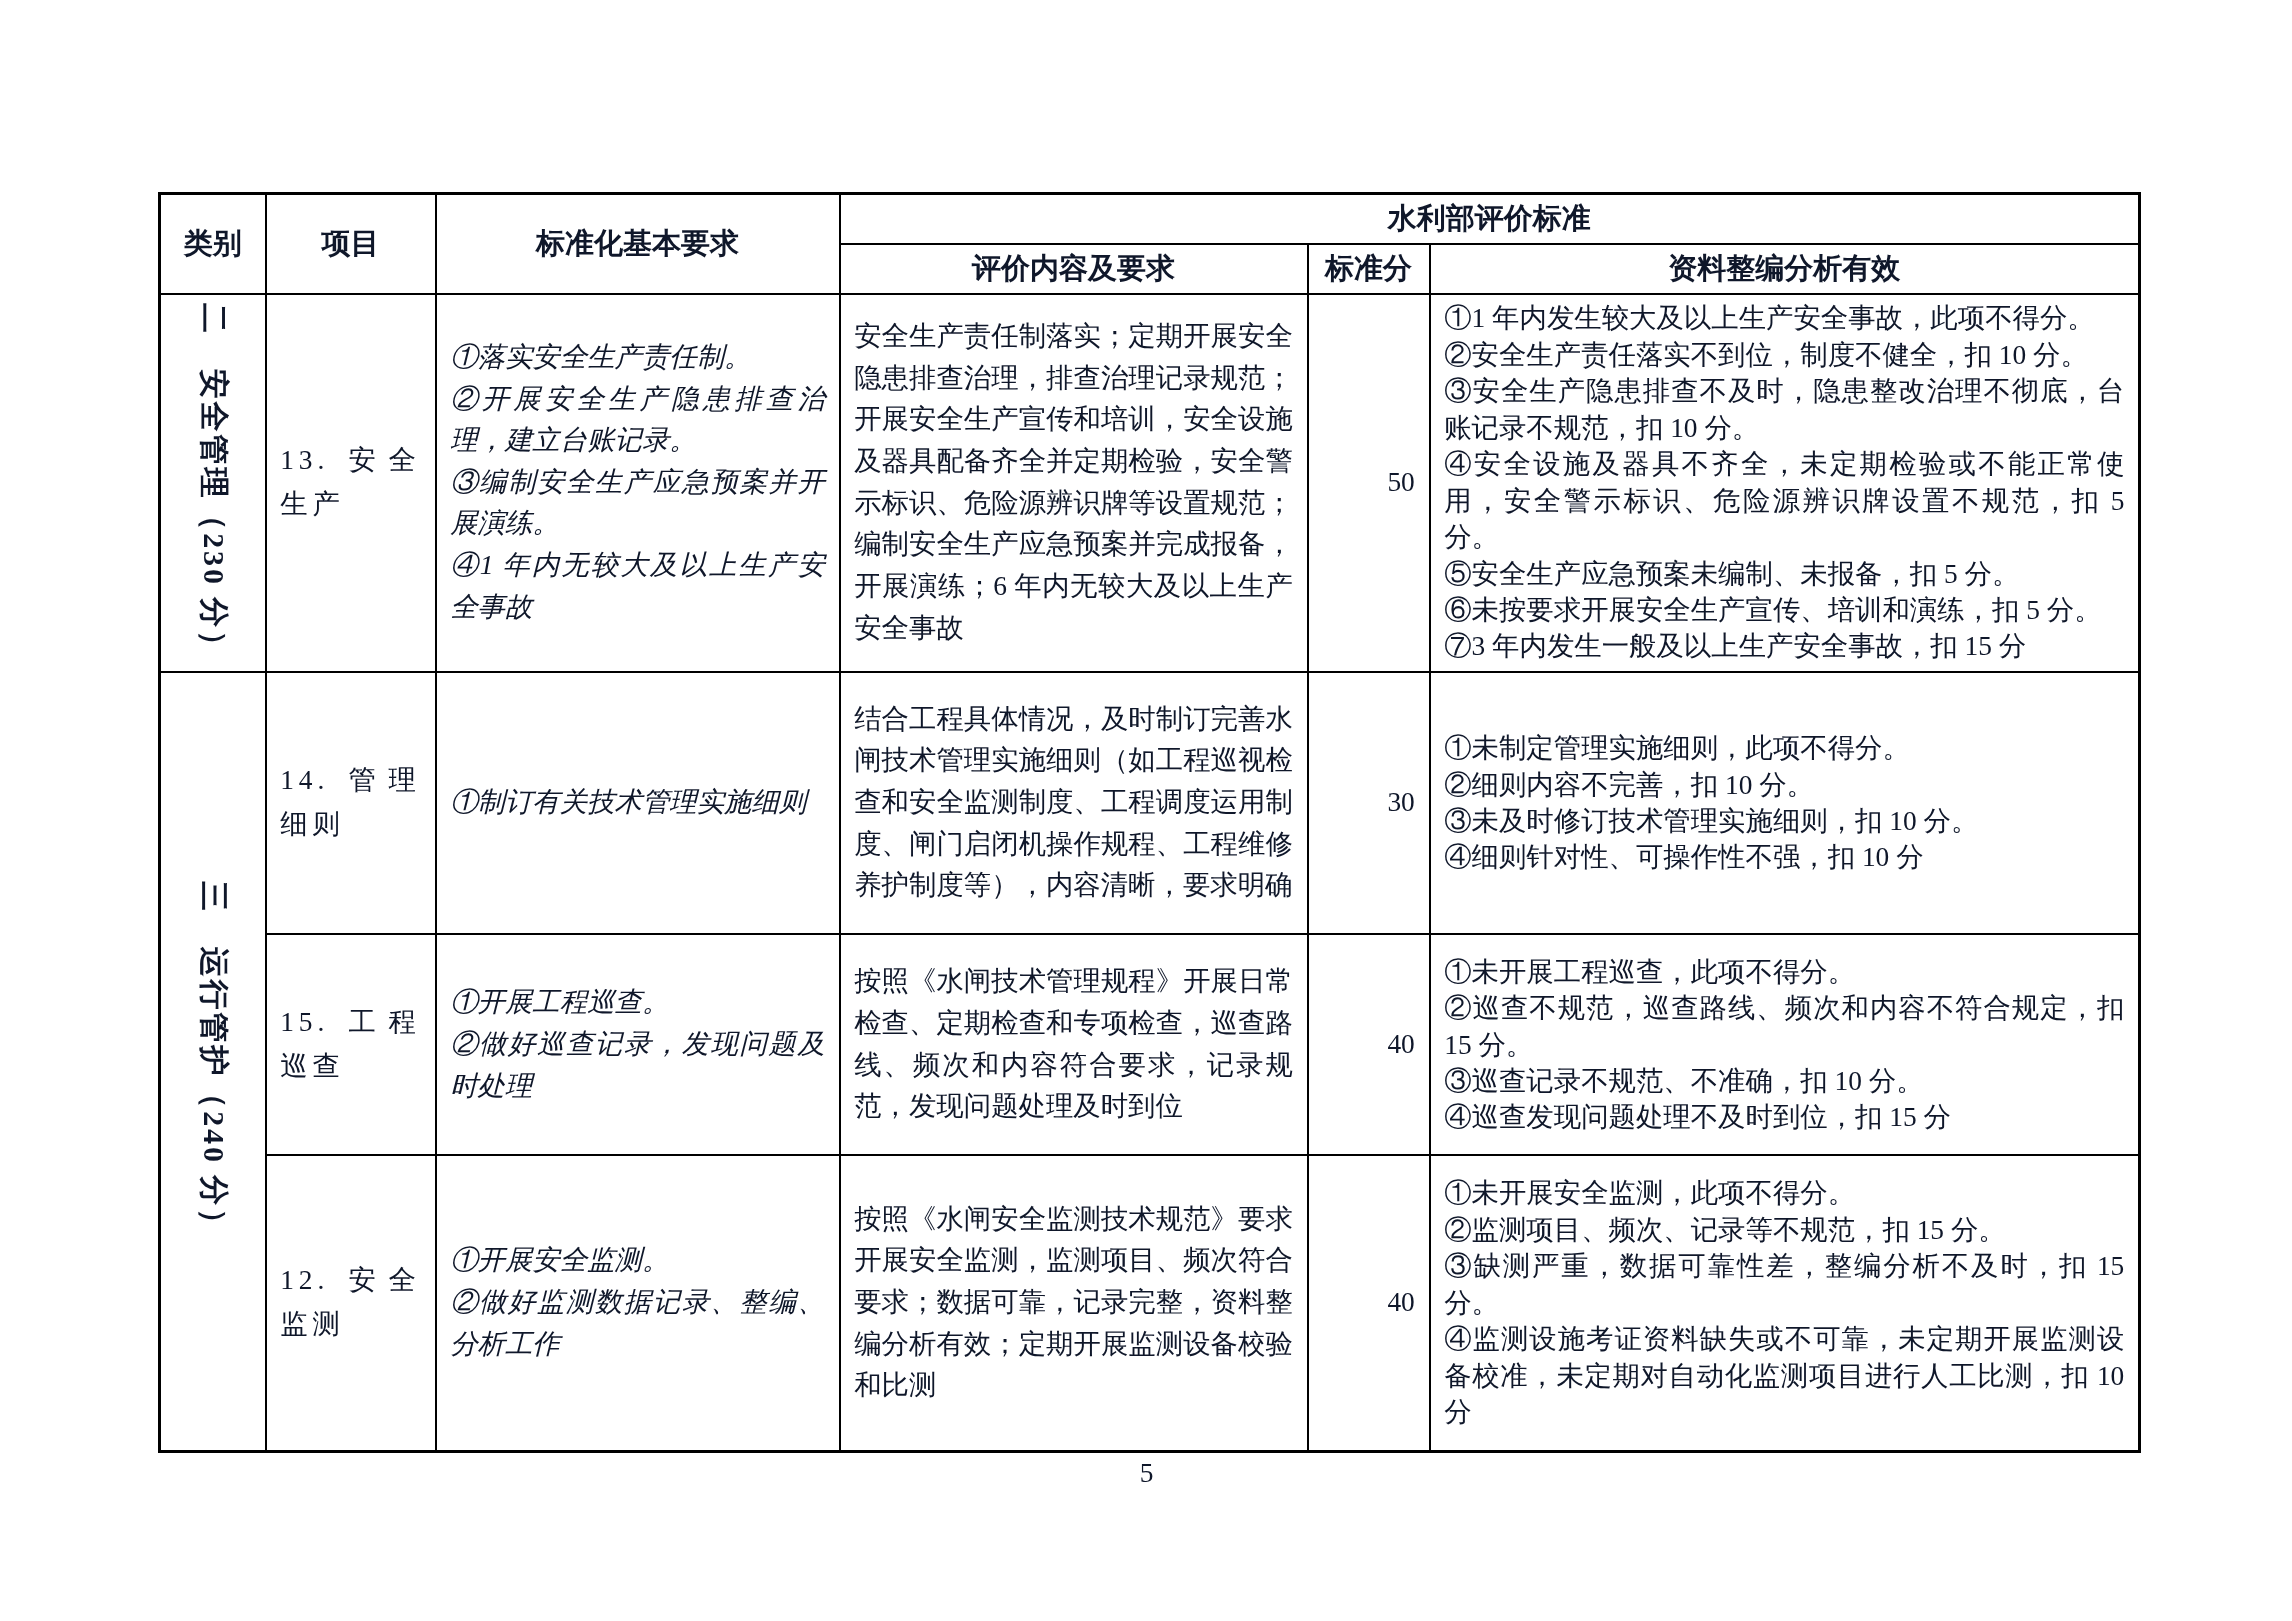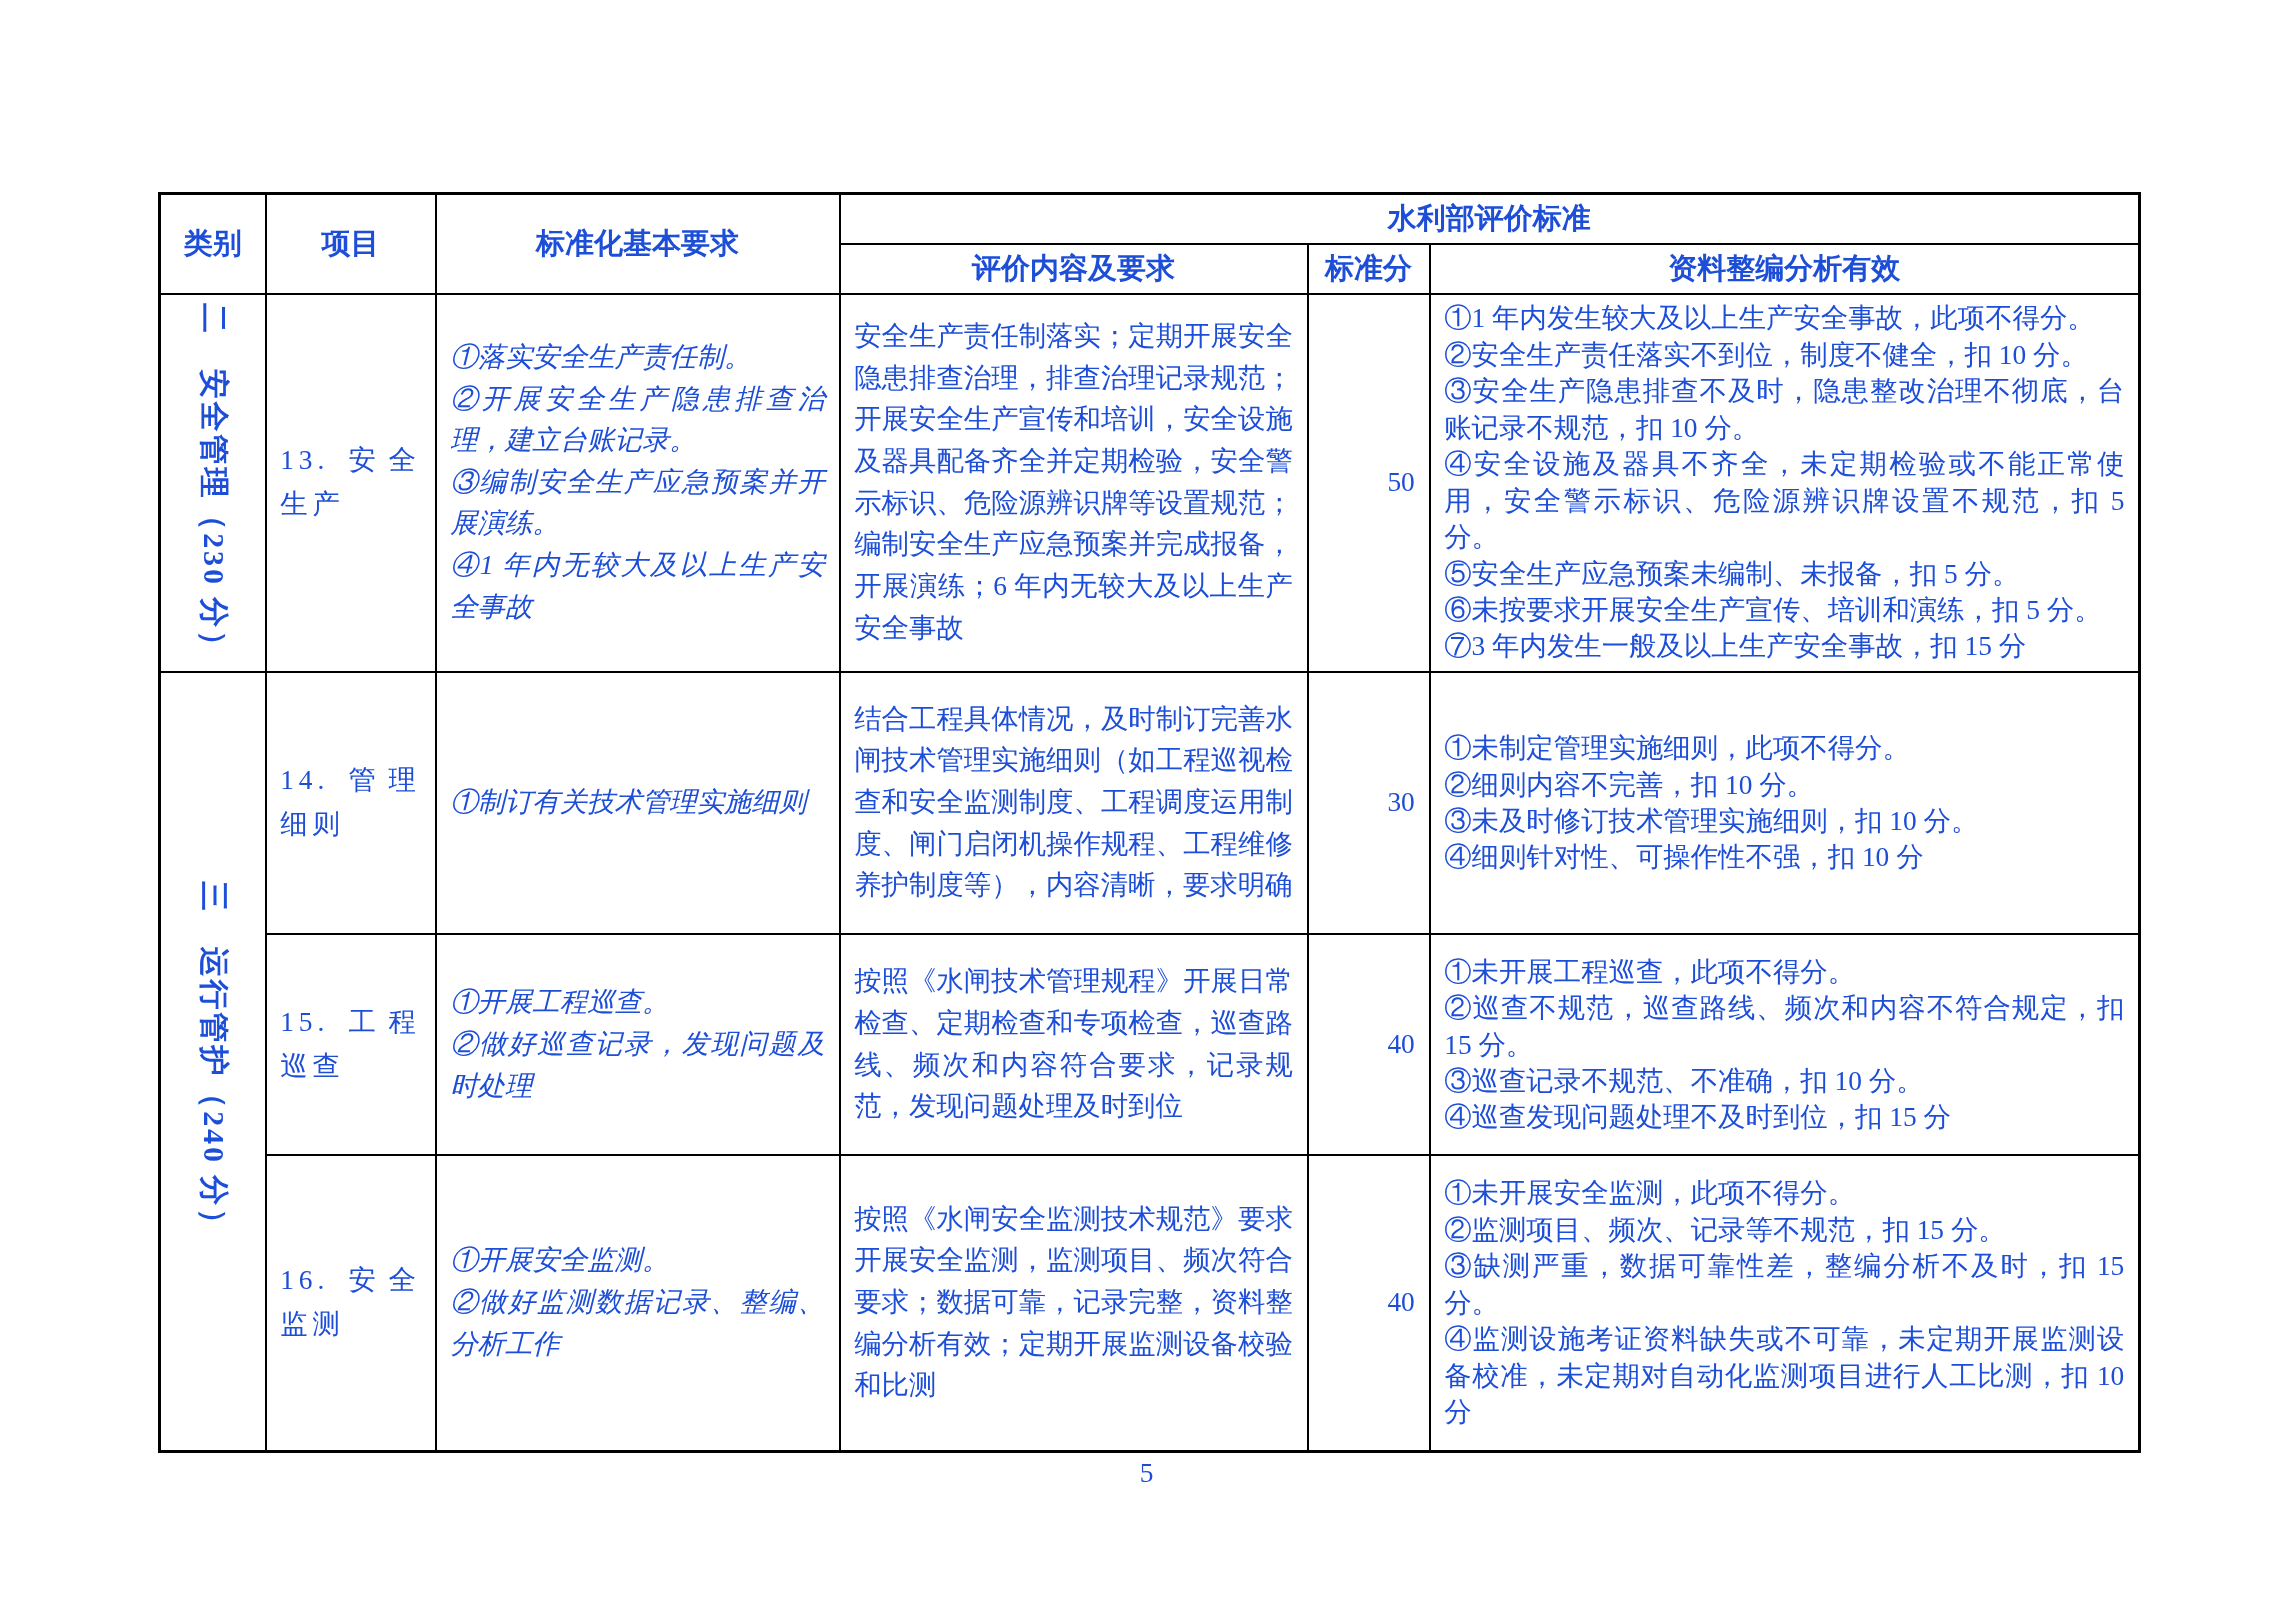--- a/index.html
+++ b/index.html
@@ -4,21 +4,21 @@
 <style>
   * { box-sizing: border-box; }
   html, body { margin: 0; padding: 0; background: #e8e8e8; }
   .page {
     position: relative;
     width: 2293px;
     height: 1621px;
     background: #ffffff;
     overflow: hidden;
     font-family: "Liberation Serif", "DejaVu Serif", serif;
-    color: #1d4ed8;
+    color: #0f172a;
   }
   table.eval {
     position: absolute;
     left: 158px;
     top: 192px;
     width: 1978px;
     border-collapse: collapse;
     table-layout: fixed;
     border: 3.9px solid #000;
   }
@@ -162,21 +162,21 @@
 ②做好巡查记录，发现问题及时处理</td>
       <td class="cell-content">按照《水闸技术管理规程》开展日常检查、定期检查和专项检查，巡查路线、频次和内容符合要求，记录规范，发现问题处理及时到位</td>
       <td class="cell-score">40</td>
       <td class="cell-ind">①未开展工程巡查，此项不得分。
 ②巡查不规范，巡查路线、频次和内容不符合规定，扣 15 分。
 ③巡查记录不规范、不准确，扣 10 分。
 ④巡查发现问题处理不及时到位，扣 15 分</td>
     </tr>
 
     <tr style="height:294px">
-      <td class="cell-project">16. 安全监测</td>
+      <td class="cell-project">12. 安全监测</td>
       <td class="cell-req">①开展安全监测。
 ②做好监测数据记录、整编、分析工作</td>
       <td class="cell-content">按照《水闸安全监测技术规范》要求开展安全监测，监测项目、频次符合要求；数据可靠，记录完整，资料整编分析有效；定期开展监测设备校验和比测</td>
       <td class="cell-score">40</td>
       <td class="cell-ind">①未开展安全监测，此项不得分。
 ②监测项目、频次、记录等不规范，扣 15 分。
 ③缺测严重，数据可靠性差，整编分析不及时，扣 15 分。
 ④监测设施考证资料缺失或不可靠，未定期开展监测设备校准，未定期对自动化监测项目进行人工比测，扣 10 分</td>
     </tr>
   </tbody>

